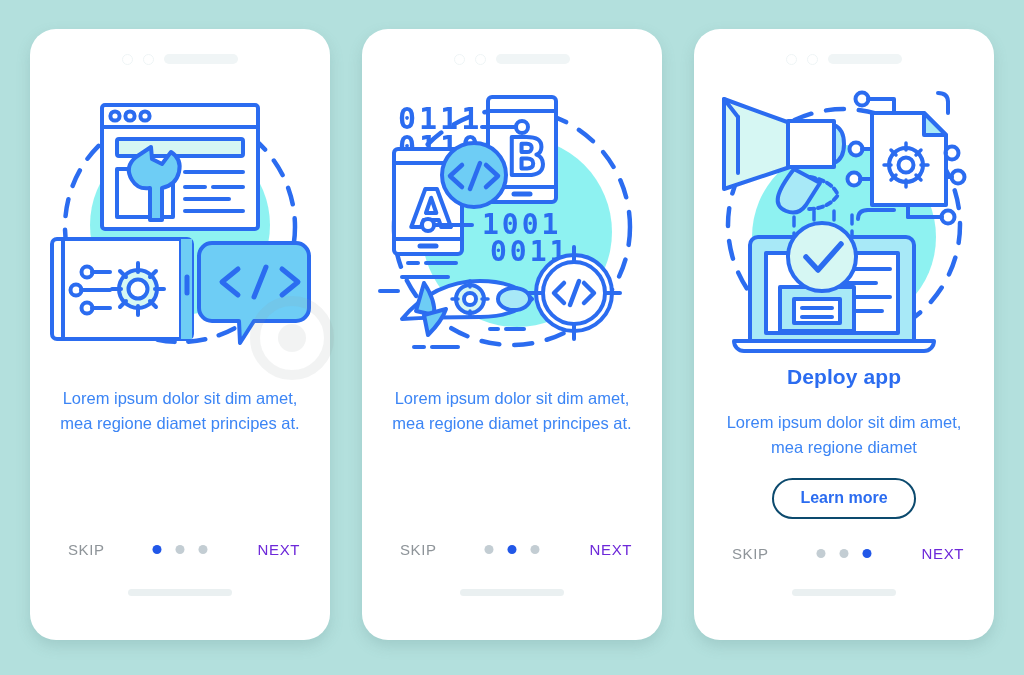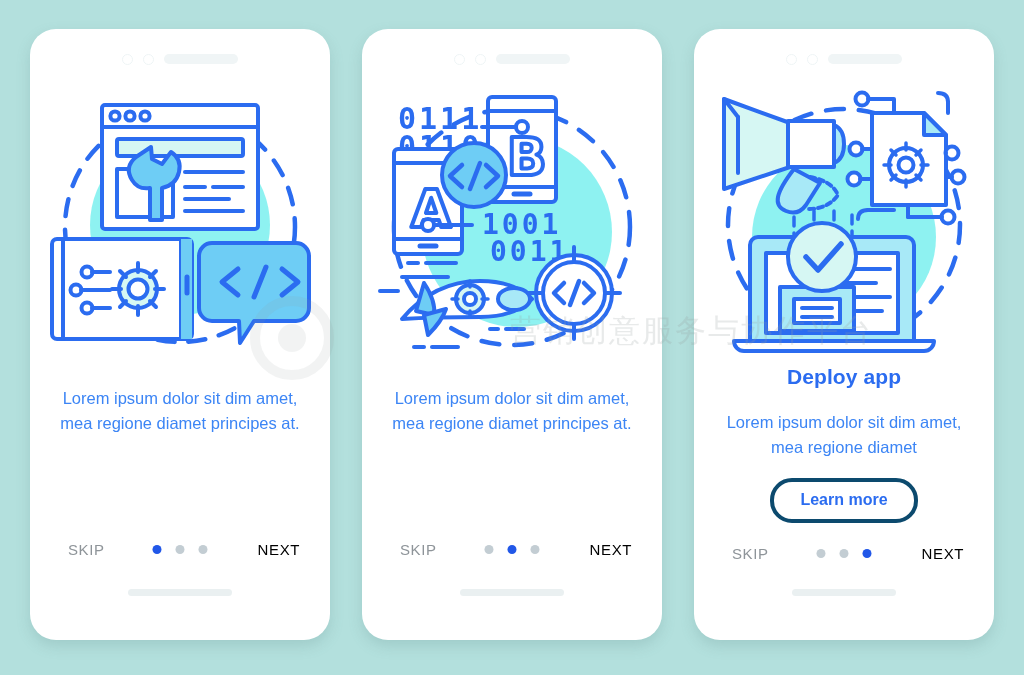--- a/index.html
+++ b/index.html
@@ -38,33 +38,33 @@
   .art svg { display: block; width: 100%; height: 100%; }
 
   
   .txt { position: absolute; left: 0; width: 100%; top: 336px; text-align: center; }
   .title { font-size: 21px; font-weight: bold; color: #2b6cf0; letter-spacing: .1px; }
   .desc { margin-top: 21px; font-size: 16.5px; line-height: 25px; color: #3c85f5; padding: 0 24px; }
   .learn {
     display: inline-block;
     margin-top: 18px;
     padding: 9px 26px 10px;
-    border: 4px solid #0c4a6e;
+    border: 2px solid #0c4a6e;
     border-radius: 22px;
     color: #2b6cf0;
     font-size: 16px;
     font-weight: bold;
     background: transparent;
     cursor: pointer;
   }
 
   
   .nav { position: absolute; left: 0; width: 100%; bottom: 82px; display: flex; align-items: center; padding: 0 30px; }
   .nav .skip { font-size: 15px; color: #8e9499; letter-spacing: .6px; margin-left: 8px; }
-  .nav .next { font-size: 15px; color: #000000; letter-spacing: .6px; margin-left: auto; }
+  .nav .next { font-size: 15px; color: #6d28d9; letter-spacing: .6px; margin-left: auto; }
   .dots { position: absolute; left: 50%; transform: translateX(-50%); display: flex; gap: 14px; }
   .dot { width: 9px; height: 9px; border-radius: 50%; background: #c3cdd3; }
   .dot.on { background: #2157e8; }
 
   .p3 .nav { bottom: 78px; }
 
   
   .wm { position: absolute; inset: 0; pointer-events: none; }
   .wm-logo {
     position: absolute; left: 138px; top: 296px;
@@ -386,16 +386,15 @@
         <span class="dot"></span>
         <span class="dot on"></span>
       </span>
       <span class="next">NEXT</span>
     </div>
     <div class="homebar"></div>
   </div>
 
   <div class="wm">
     <div class="wm-ring"></div>
-    <div class="wm-line1">营销创意服务与协作平台</div>
   </div>
 
 </div>
 
 </body></html>

